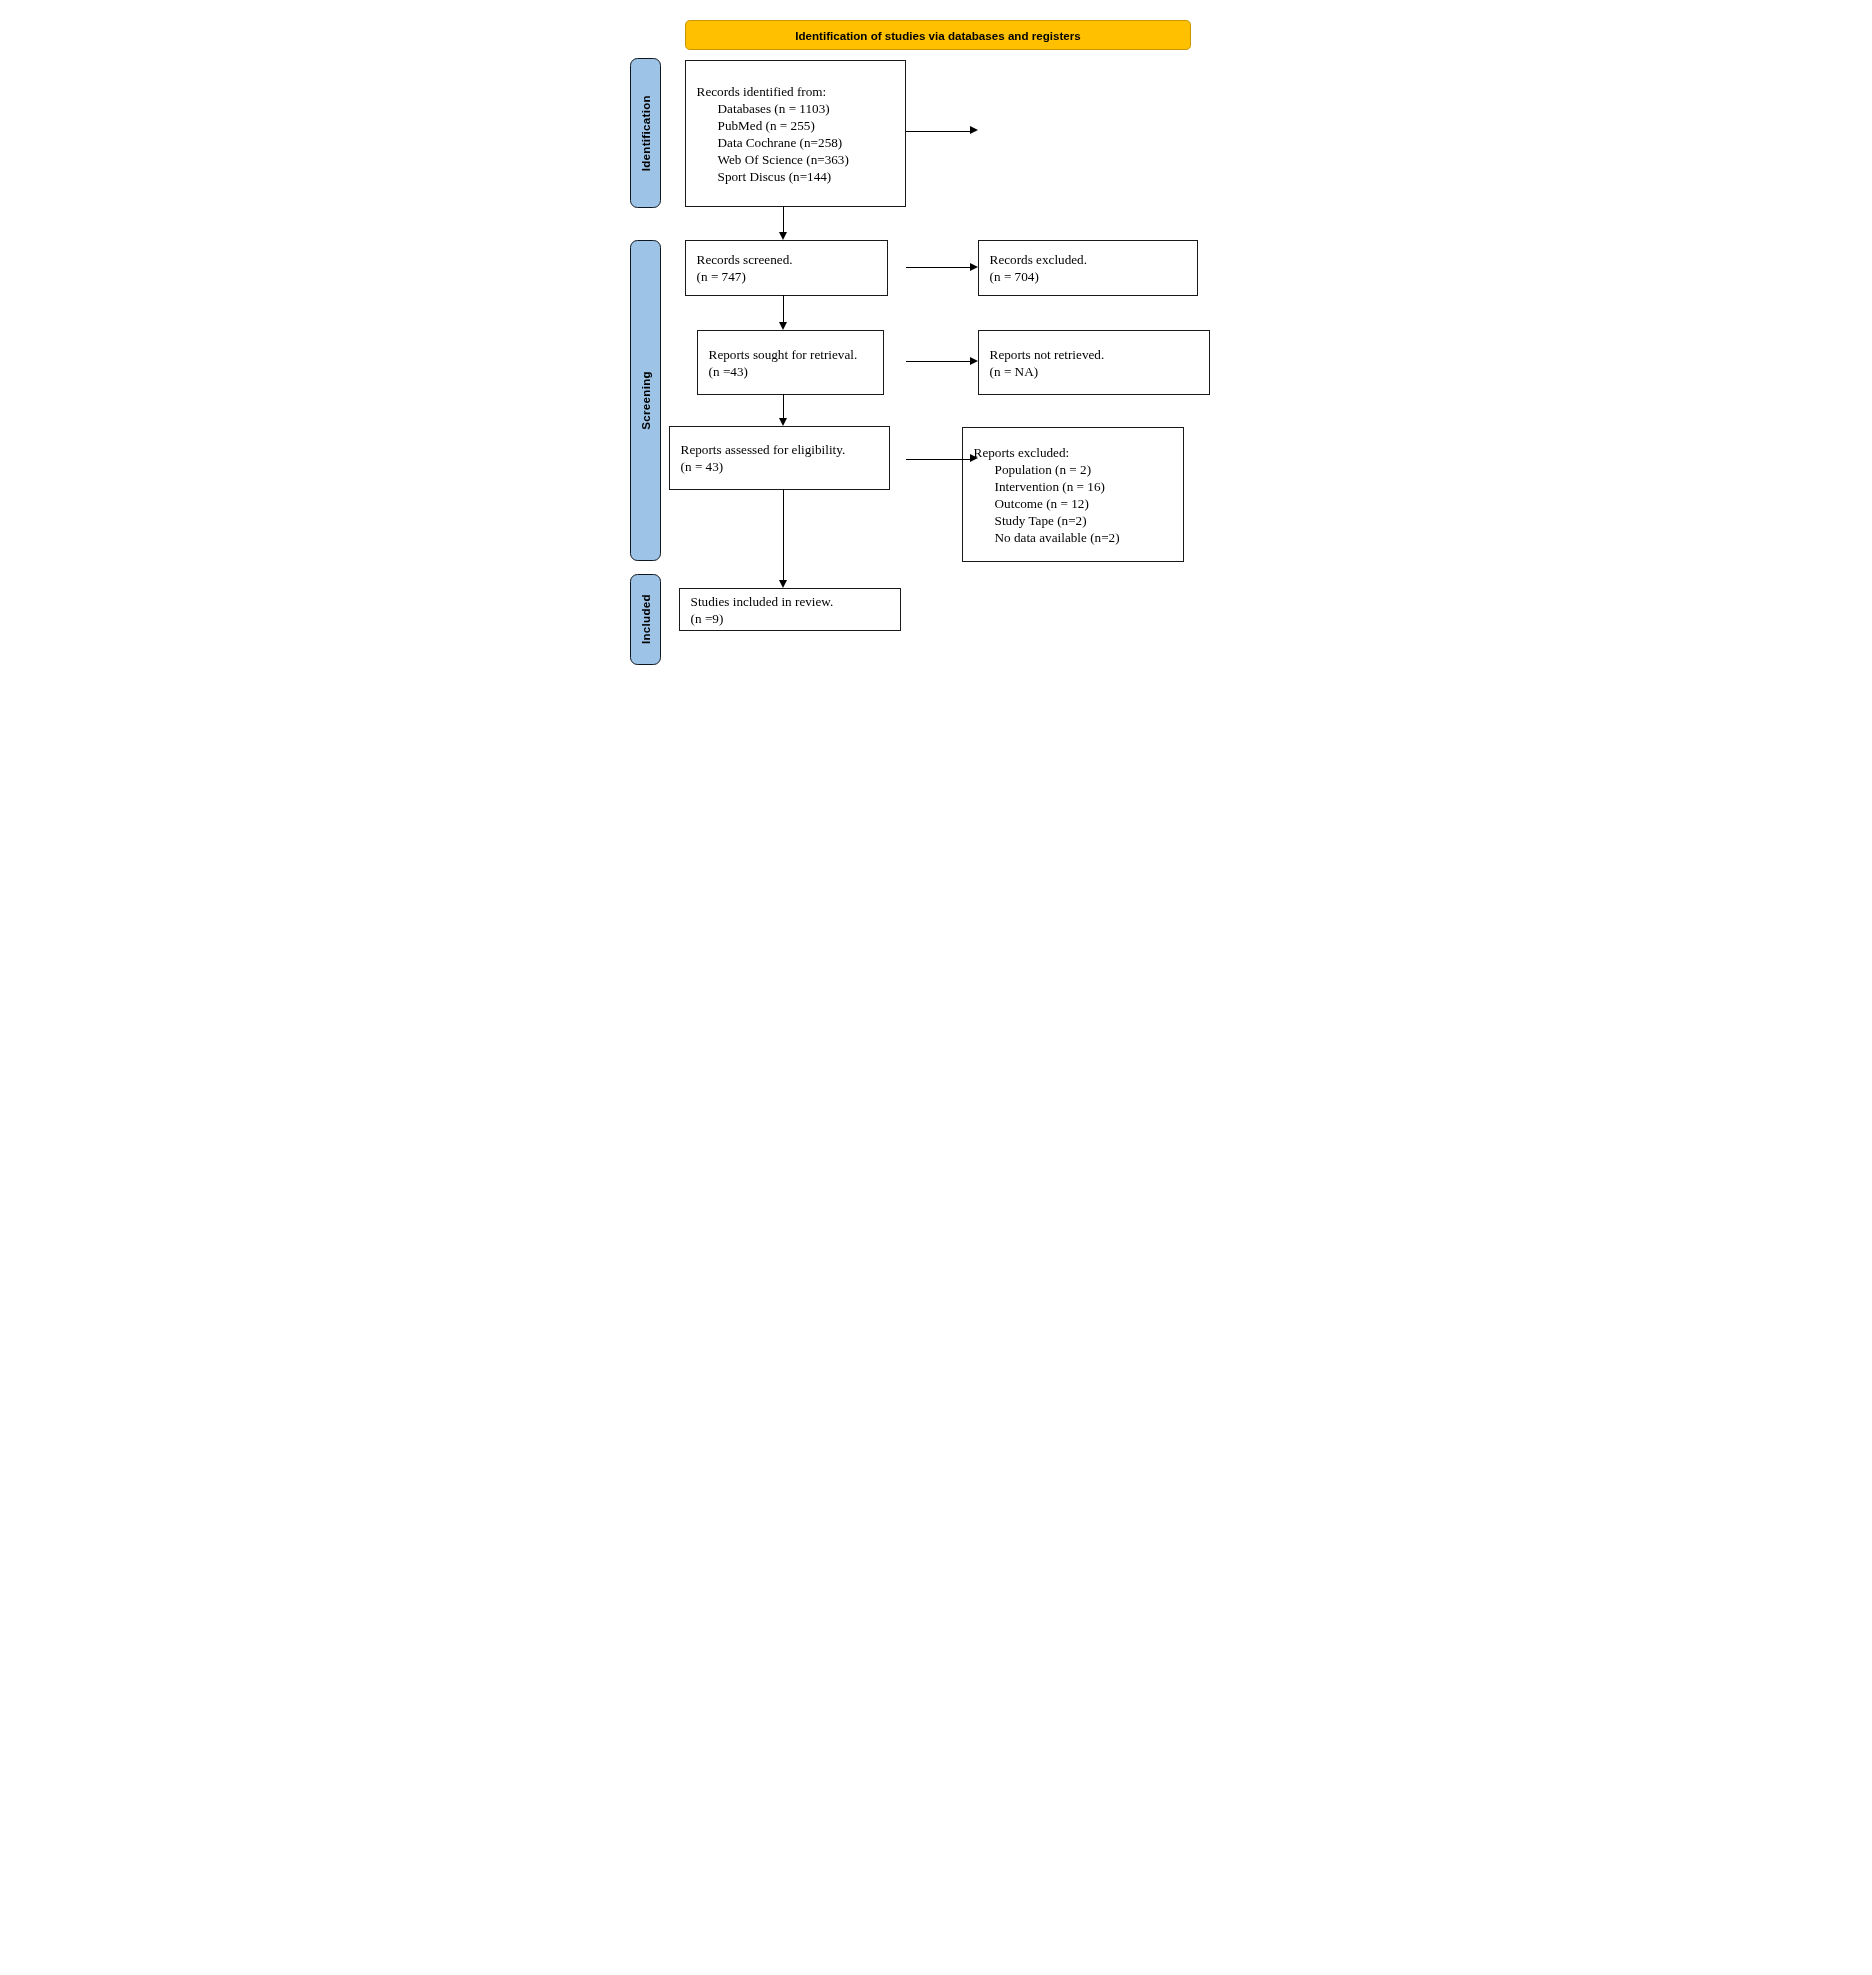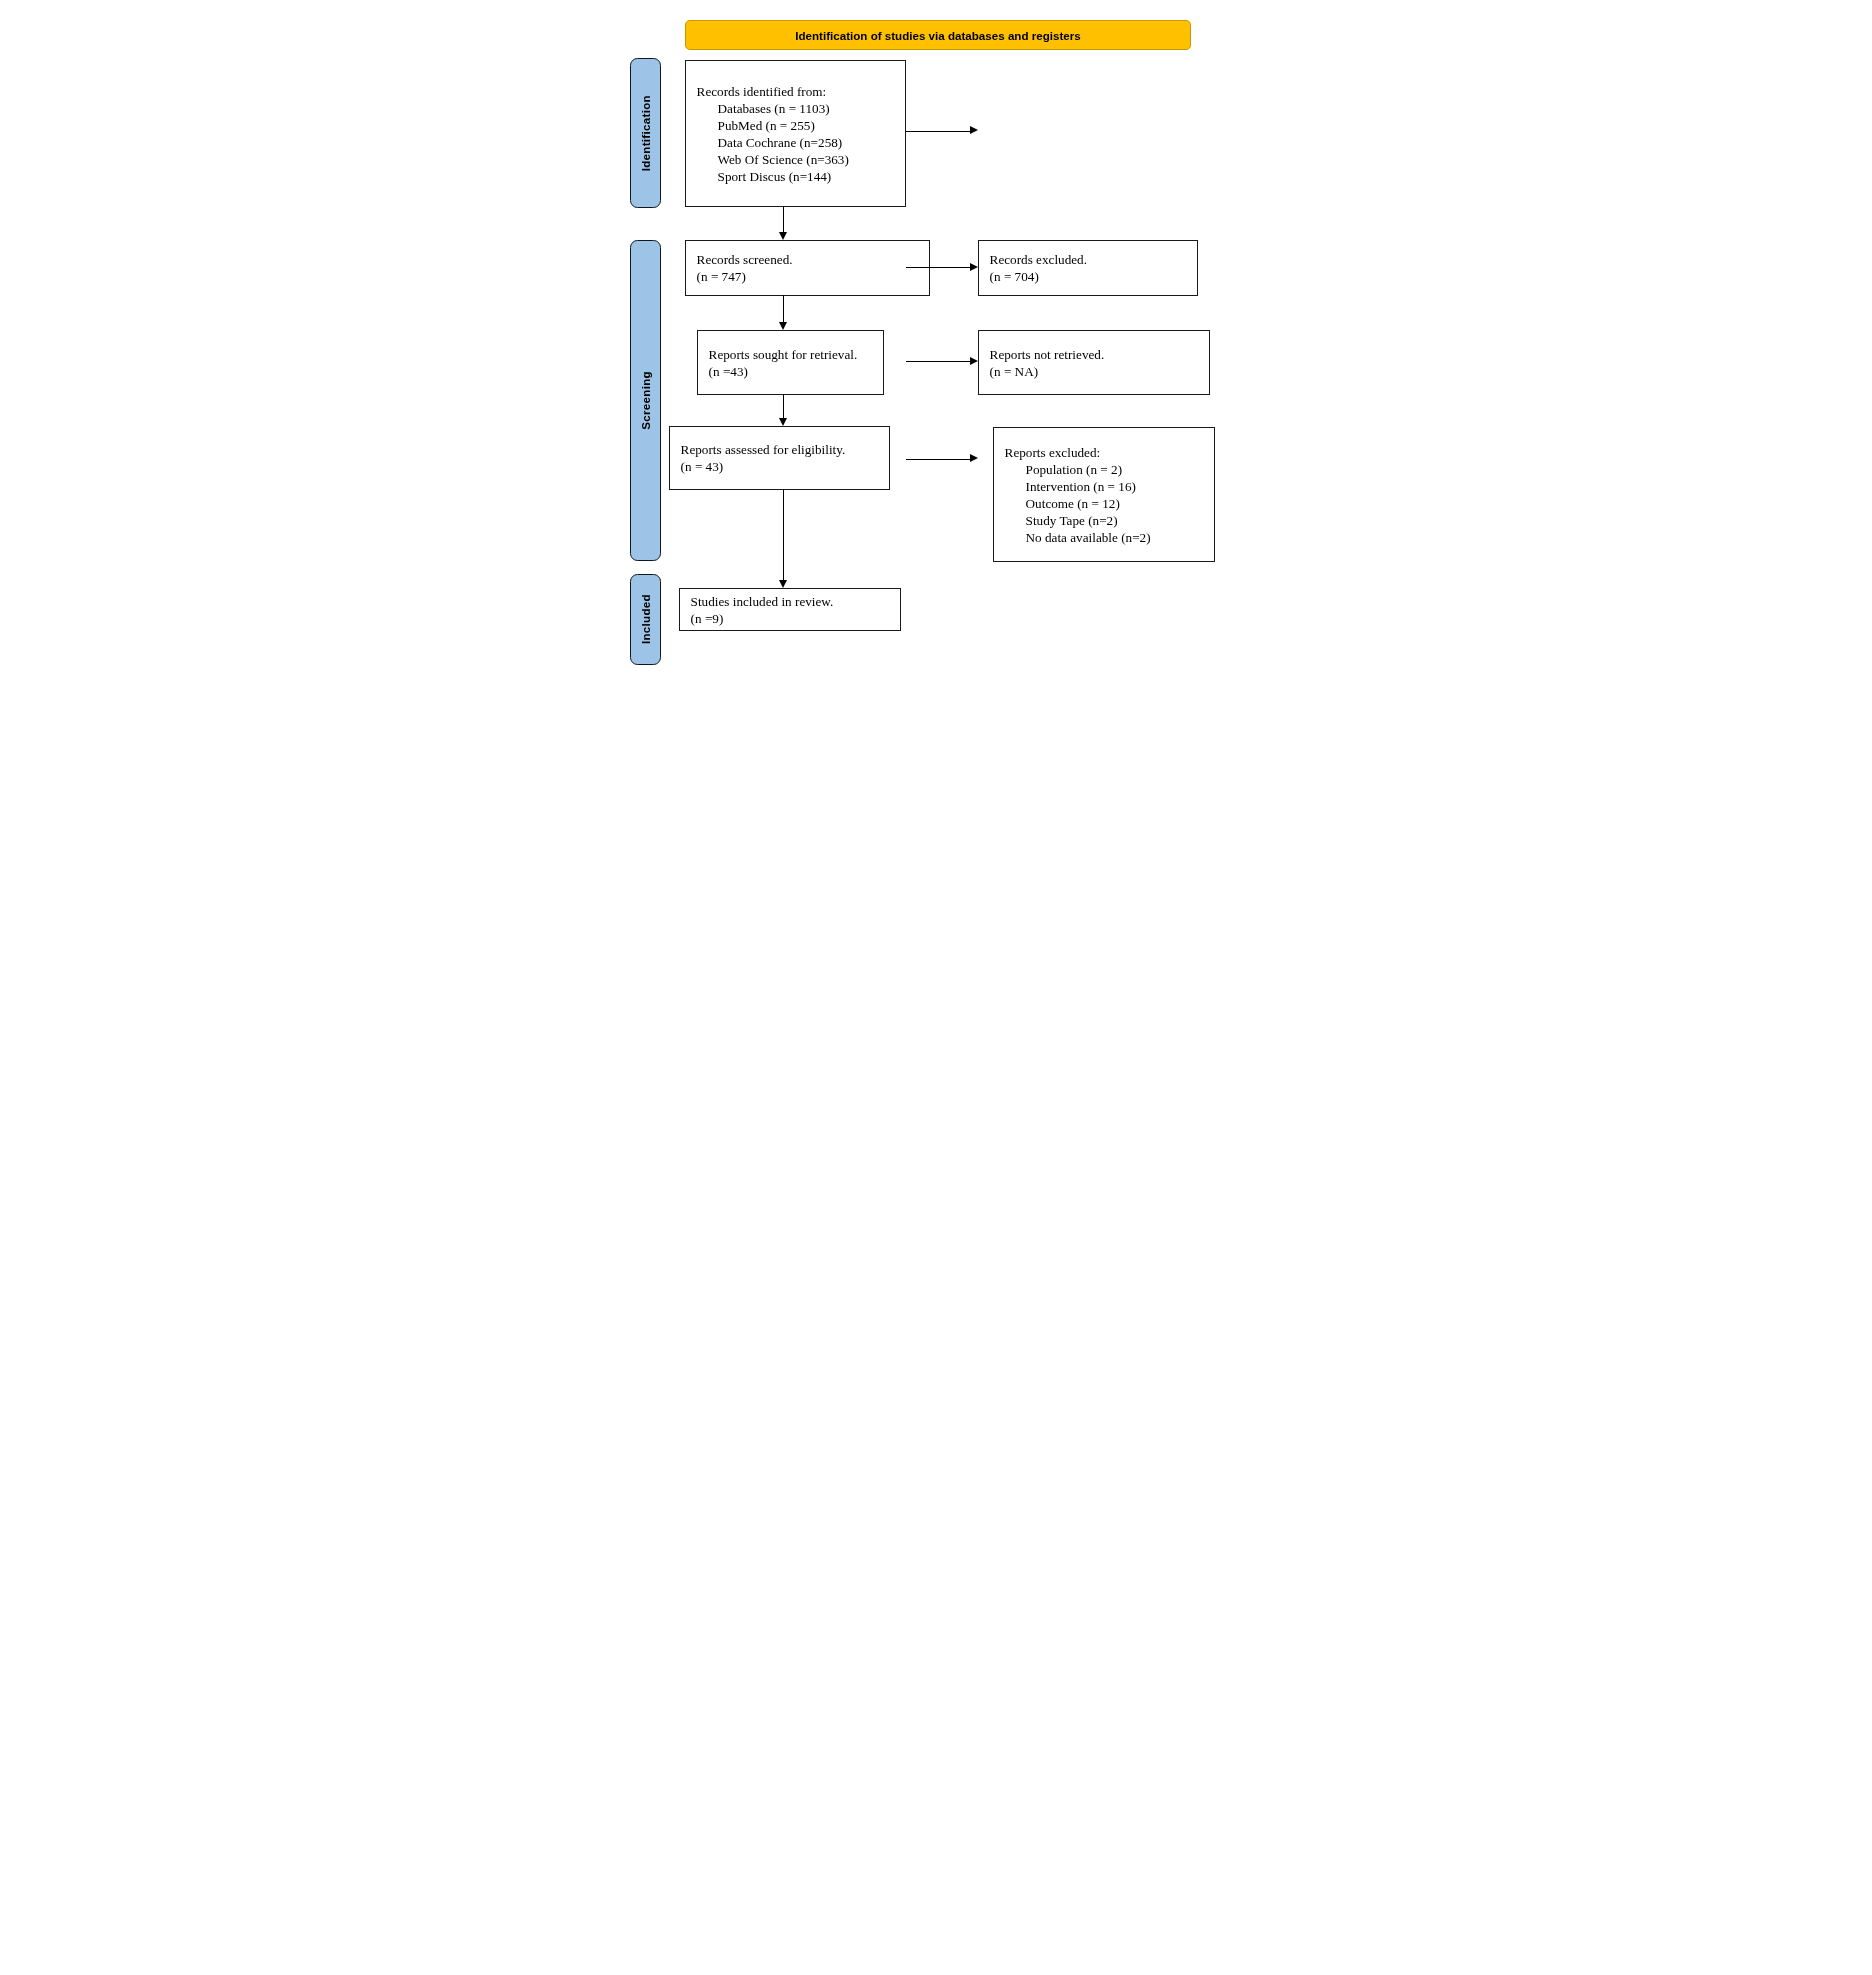--- a/index.html
+++ b/index.html
@@ -44,28 +44,28 @@
   .wbox {
     position:absolute;
     background:#ffffff;
     border:1.1px solid #1a1a1a;
     box-sizing:border-box;
     display:flex; flex-direction:column; justify-content:center;
     padding:3.2px 5.3px 3.2px 10.6px;
     font-size:13.2px; line-height:17px;font-family:Liberation Serif, serif;
   }
   #b1 { left:61px; top:48px;  width:221px; height:147px; }
-  #b2 { left:61px; top:228px; width:245px; height:56px; }
+  #b2 { left:61px; top:228px; width:203px; height:56px; }
   #b3 { left:73px; top:318px; width:187px; height:65px; }
   #b4 { left:45px; top:414px; width:221px; height:64px; }
   #b5 { left:55px; top:576px; width:222px; height:43px; }
   #r1 { left:354px; top:79px; width:261px; height:84px; }
   #r2 { left:354px; top:228px; width:220px; height:56px; }
   #r3 { left:354px; top:318px; width:232px; height:65px; }
-  #r4 { left:369px; top:415px; width:222px; height:135px; }
+  #r4 { left:338px; top:415px; width:222px; height:135px; }
   .indent { padding-left:21px; }
   .line { white-space:nowrap; }
   
   .hline { position:absolute; height:1.1px; background:#000; }
   .vline { position:absolute; width:1.1px;  background:#000; }
   .head-right {
     position:absolute; width:0; height:0;
     border-top:4.8px solid transparent;
     border-bottom:4.8px solid transparent;
     border-left:8px solid #000;

